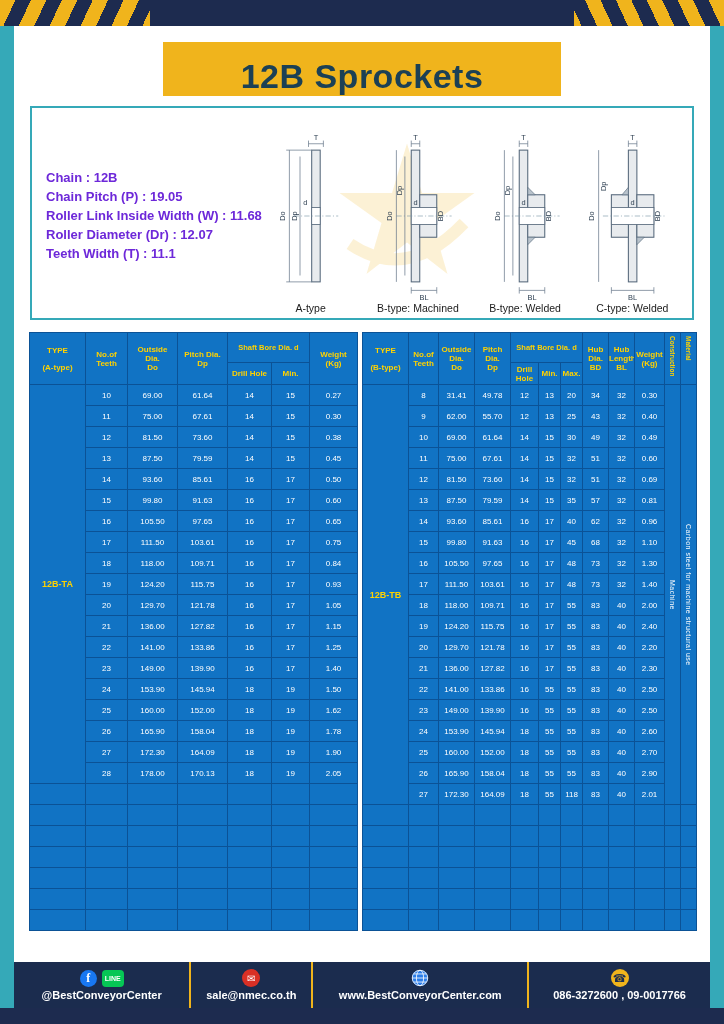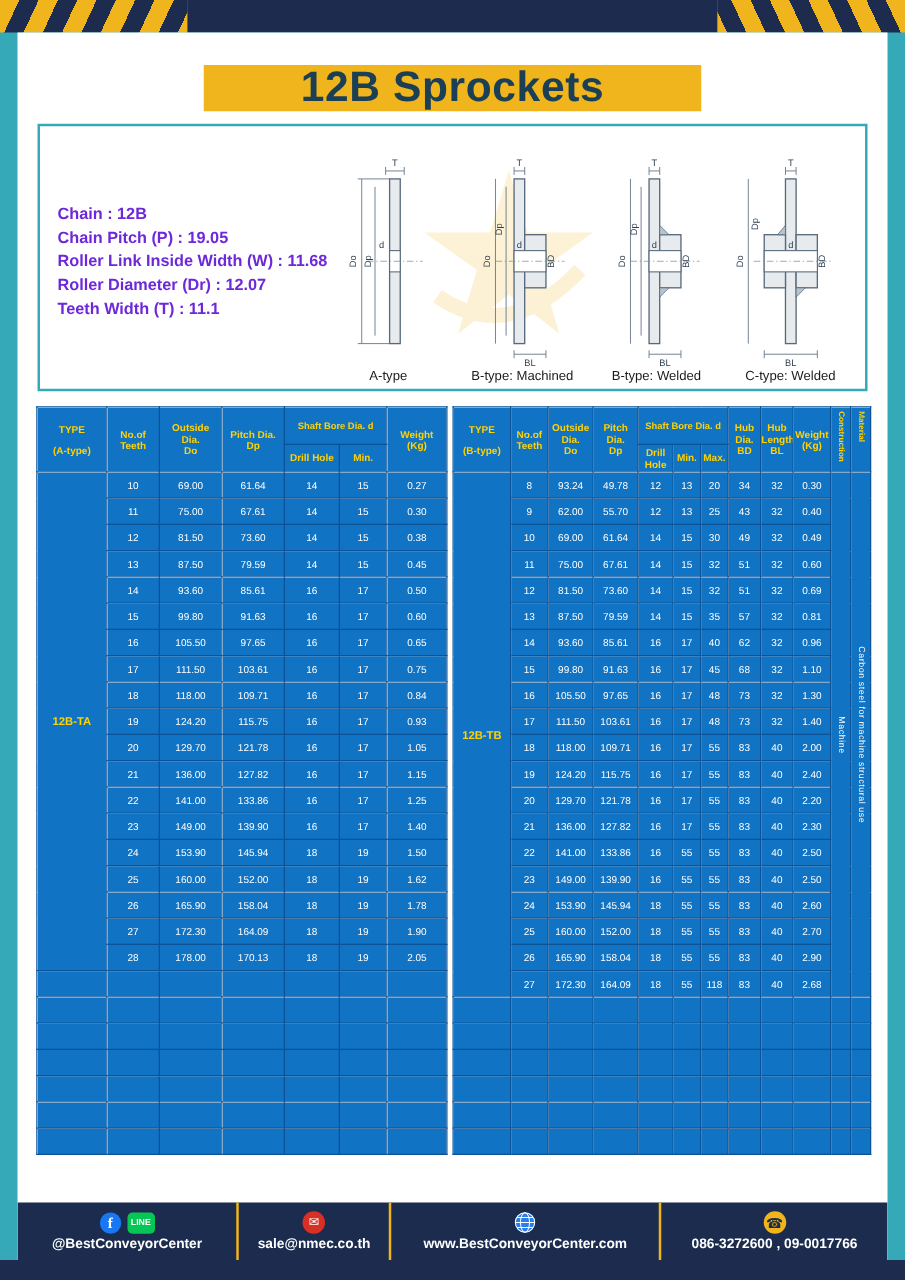--- a/index.html
+++ b/index.html
@@ -12,21 +12,21 @@
   .hazard-top { position:absolute; top:0; left:0; right:0; height:26px; display:flex; }
   .hz-stripe { width:150px; background:repeating-linear-gradient(115deg,#f0b41c 0 14px,#1d2b4f 14px 28px); }
   .hz-stripe.right { transform:scaleX(-1); }
   .hz-mid { flex:1; background:#1d2b4f; }
   .bottom-strip { position:absolute; left:0; right:0; bottom:0; height:16px; background:#1d2b4f; }
 
   
   .page { position:absolute; top:26px; left:14px; right:14px; bottom:16px; background:#fff; overflow:hidden; }
 
   
-  .title-banner { width:398px; height:37px; margin:26px auto 0; background:#f0b41c; display:flex; align-items:center; justify-content:center; }
+  .title-banner { width:398px; height:54px; margin:16px auto 0; background:#f0b41c; display:flex; align-items:flex-end; justify-content:center; }
   .title-banner h1 { font-size:34px; font-weight:bold; color:#1b4055; letter-spacing:0.5px; }
 
   
   .info-box { position:relative; margin:10px 16px 0; height:214px; border:2px solid #35a9b8; background:#fff; overflow:hidden; }
   .specs { position:absolute; left:14px; top:60px; z-index:2; }
   .specs div { font-size:13px; font-weight:bold; color:#6d28d9; line-height:19px; white-space:nowrap; }
   .watermark { position:absolute; left:300px; top:28px; opacity:0.18; z-index:0; }
   .diagrams { position:absolute; left:225px; right:6px; top:4px; bottom:4px; display:flex; z-index:1; }
   .diag { flex:1; display:flex; flex-direction:column; align-items:center; justify-content:flex-end; }
   .diag svg { width:100%; height:170px; }
@@ -521,21 +521,21 @@
           <tr>
             <th>Drill Hole</th>
             <th>Min.</th>
             <th>Max.</th>
           </tr>
         </thead>
         <tbody>
             <tr>
               <td rowspan="20" class="type-cell">12B-TB</td>
               <td>8</td>
-              <td>93.24</td>
+              <td>31.41</td>
               <td>49.78</td>
               <td>12</td>
               <td>13</td>
               <td>20</td>
               <td>34</td>
               <td>32</td>
               <td>0.30</td>
               <td rowspan="20" class="vert-cell">Machine</td>
               <td rowspan="20" class="vert-cell">Carbon steel for machine structural use</td>
             </tr>
@@ -739,21 +739,21 @@
             </tr>
             <tr>
               <td>27</td>
               <td>172.30</td>
               <td>164.09</td>
               <td>18</td>
               <td>55</td>
               <td>118</td>
               <td>83</td>
               <td>40</td>
-              <td>2.68</td>
+              <td>2.01</td>
             </tr>
             <tr class="empty">
               <td>&nbsp;</td>
               <td>&nbsp;</td>
               <td>&nbsp;</td>
               <td>&nbsp;</td>
               <td>&nbsp;</td>
               <td>&nbsp;</td>
               <td>&nbsp;</td>
               <td>&nbsp;</td>

